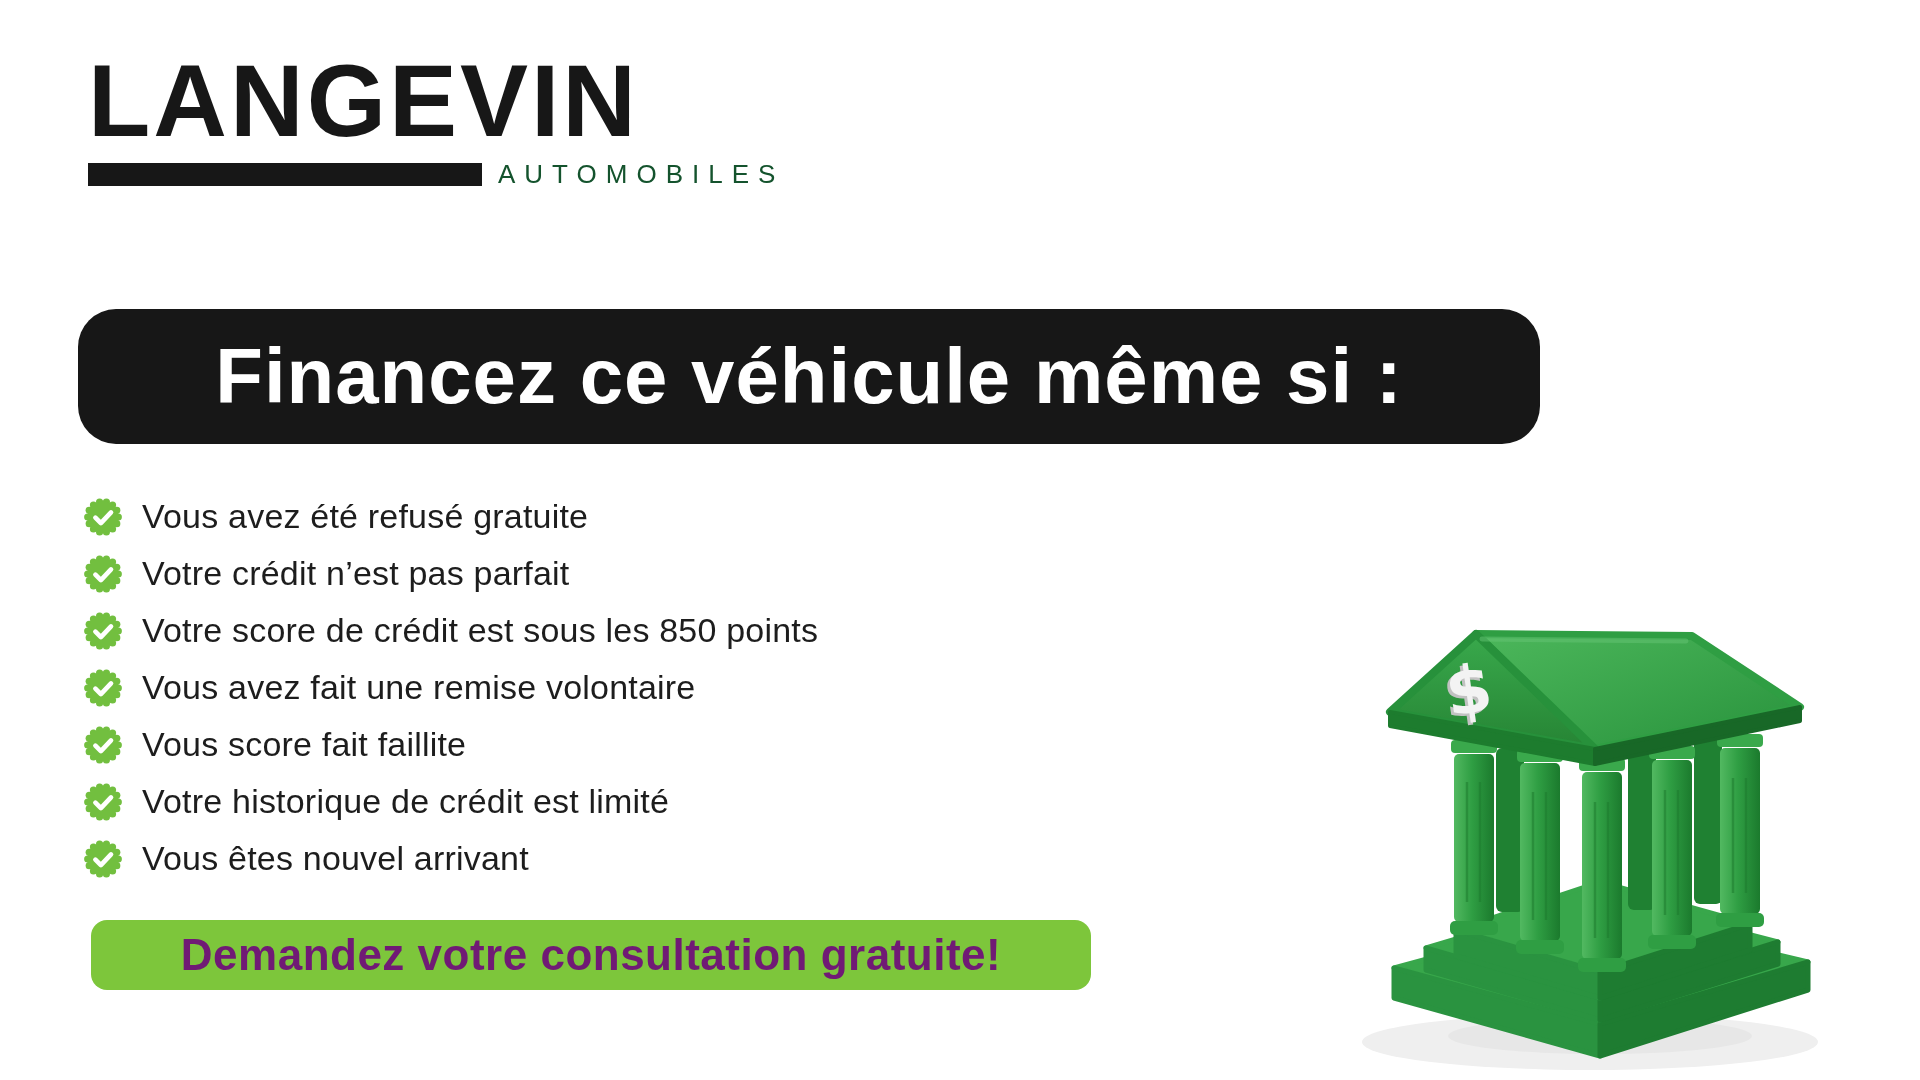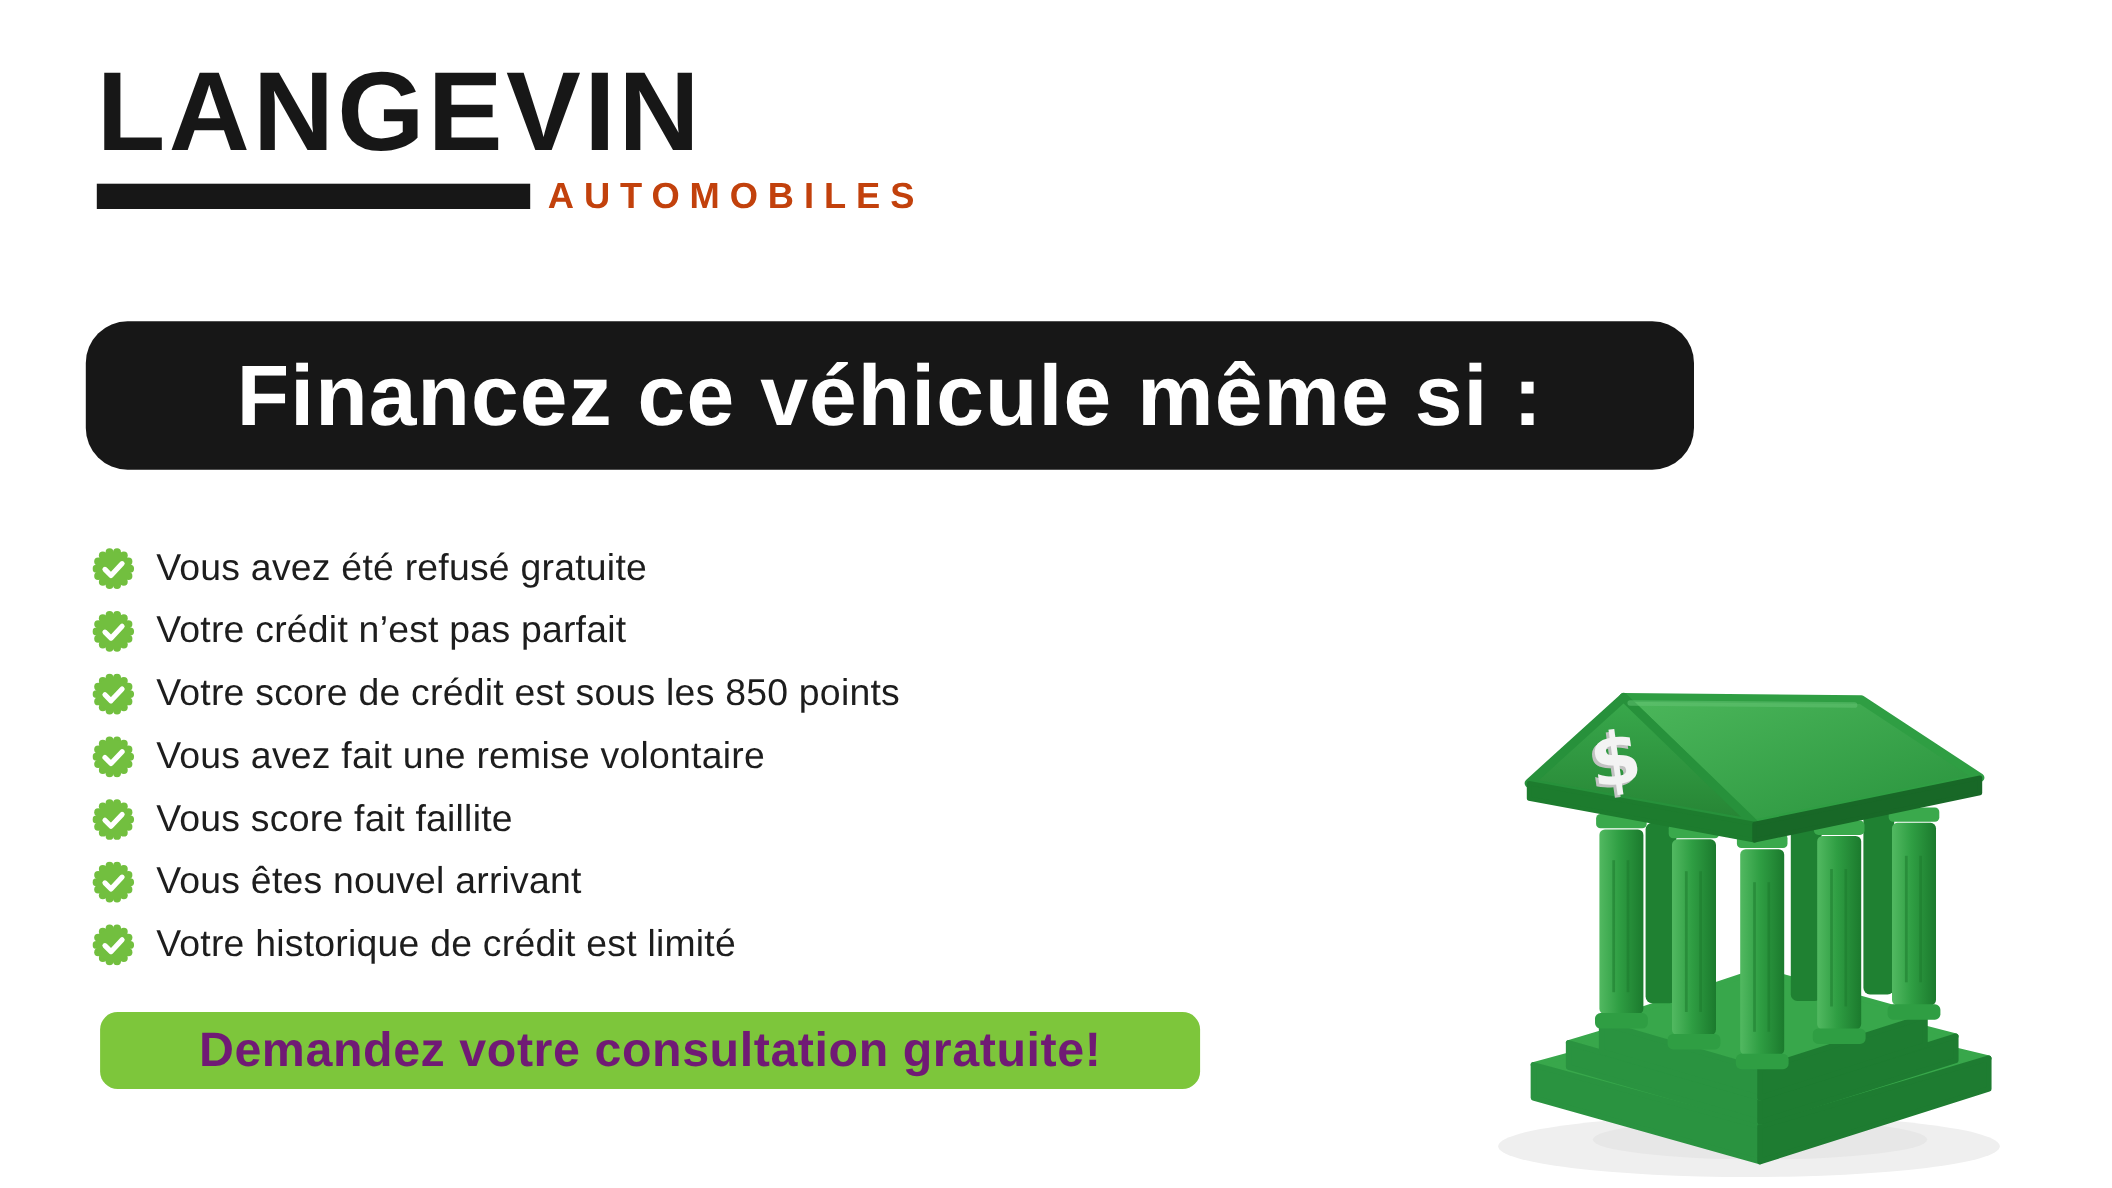--- a/index.html
+++ b/index.html
@@ -9,25 +9,25 @@
   }
   
   .logo{position:absolute;left:88px;top:50px;}
   .logo-word{
     font-size:102px;font-weight:800;letter-spacing:3px;line-height:1.0;
     color:#171717;white-space:nowrap;
   }
   .logo-sub{display:flex;align-items:center;gap:16px;margin-top:7px;}
   .logo-bar{width:394px;height:23px;background:#171717;}
   .logo-tagline{
-    font-size:33px;font-weight:700;letter-spacing:9px;color:#c2410c;white-space:nowrap;
+    font-size:26px;font-weight:400;letter-spacing:9px;color:#14532d;white-space:nowrap;
   }
   
   .headline{
-    position:absolute;left:78px;top:292px;width:1462px;height:135px;
+    position:absolute;left:78px;top:309px;width:1462px;height:135px;
     background:#171717;border-radius:38px;
     display:flex;align-items:center;justify-content:center;
   }
   .headline span{
     color:#ffffff;font-size:78px;font-weight:800;letter-spacing:1px;white-space:nowrap;
   }
   
   .checklist{position:absolute;left:84px;top:488px;margin:0;padding:0;list-style:none;}
   .check-item{display:flex;align-items:center;height:57px;gap:20px;}
   .badge{width:38px;height:38px;flex:0 0 38px;display:block;}
@@ -116,27 +116,27 @@
     <li class="check-item">
       <svg class="badge" viewBox="0 0 36 36">
           <use href="#badge-shape"></use>
         </svg>
       <span class="check-label">Vous score fait faillite</span>
     </li>
     <li class="check-item">
       <svg class="badge" viewBox="0 0 36 36">
           <use href="#badge-shape"></use>
         </svg>
+      <span class="check-label">Votre historique de crédit est limité</span>
+    </li>
+    <li class="check-item">
+      <svg class="badge" viewBox="0 0 36 36">
+          <use href="#badge-shape"></use>
+        </svg>
       <span class="check-label">Vous êtes nouvel arrivant</span>
-    </li>
-    <li class="check-item">
-      <svg class="badge" viewBox="0 0 36 36">
-          <use href="#badge-shape"></use>
-        </svg>
-      <span class="check-label">Votre historique de crédit est limité</span>
     </li>
   </ul>
 
   <div class="cta">
     <span>Demandez votre consultation gratuite!</span>
   </div>
 
   <div class="bank">
     <svg viewBox="0 0 520 465">
       <defs>

